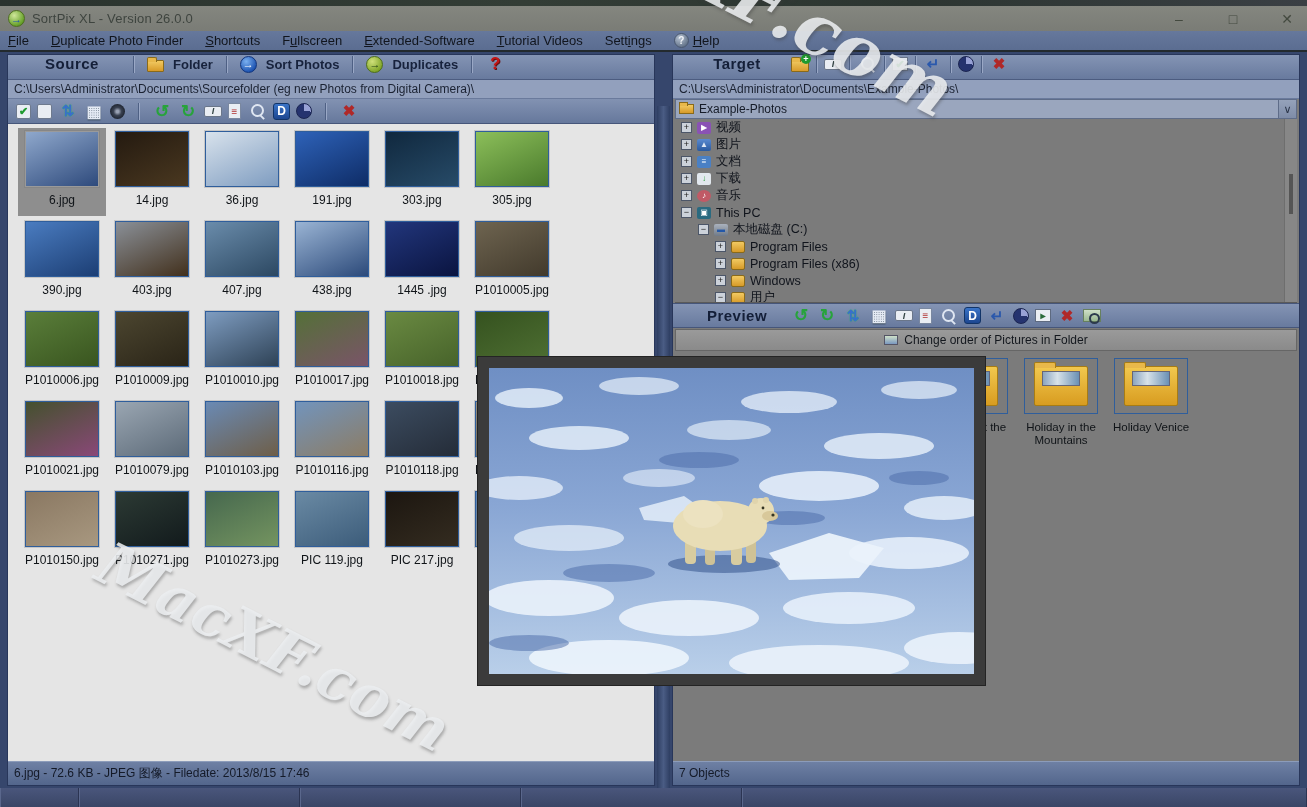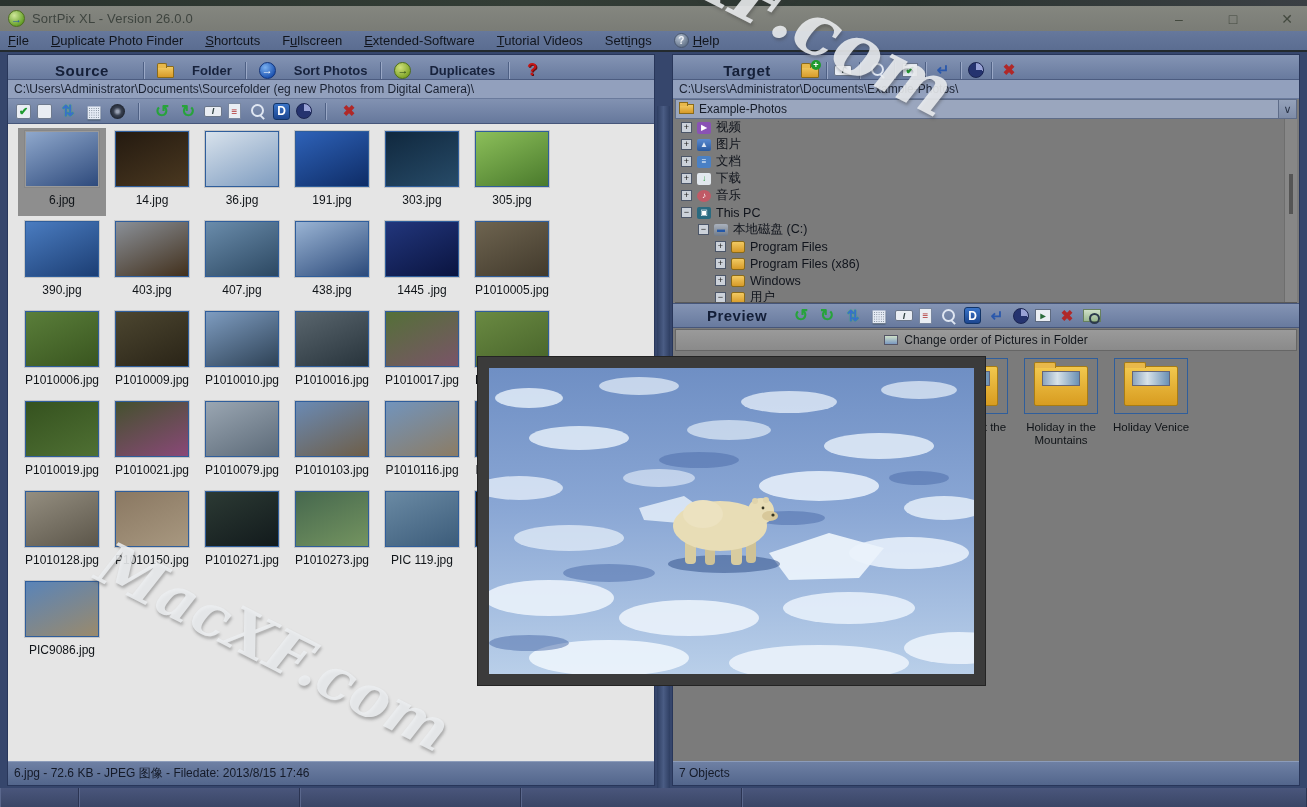--- a/index.html
+++ b/index.html
@@ -36,26 +36,26 @@
     background:#36466c; }
   .splitter { position:absolute; left:657px; top:54px; width:13px; height:732px;
     background:linear-gradient(90deg,#2e3e62,#4a5c84 50%,#2e3e62); }
 
   .panel { position:absolute; background:#7b7b7b; border:1px solid #28365a; }
   .src-panel { left:7px;  top:54px; width:648px; height:732px; }
   .tgt-panel { left:672px; top:54px; width:628px; height:732px; }
 
   
   .hdr { position:absolute; left:0; right:0; top:0; height:25px;
-    background:linear-gradient(#8494b4,#687a9e); display:flex; align-items:flex-end;
-    border-bottom:1px solid #4c5c80; padding-left:20px; }
+    background:linear-gradient(#8494b4,#687a9e); display:flex; align-items:flex-start;
+    border-bottom:1px solid #4c5c80; padding-left:10px; }
   .hdr-title { font-weight:bold; font-size:15px; color:#141f38; width:108px; text-align:center;
     letter-spacing:.5px; }
   .tb-sep { width:1px; height:17px; background:#4e6084; box-shadow:1px 0 0 #9aa8c6; margin:0 7px; }
-  .hdr-btn { display:inline-flex; align-items:center; gap:18px; cursor:pointer; padding:0 6px; }
+  .hdr-btn { display:inline-flex; align-items:center; gap:9px; cursor:pointer; padding:0 6px; }
   .hdr-btn-label { font-weight:bold; font-size:13px; color:#17223c; }
 
   
   .pathbar { position:absolute; left:0; right:0; height:19px;
     background:#92a0bd; border-bottom:1px solid #6a7a9c; color:#1b2232; font-size:12px;
     line-height:18px; padding-left:6px; white-space:nowrap; overflow:hidden; }
   .src-path { top:25px; } .tgt-path { top:25px; }
 
   
   .iconbar { position:absolute; left:0; right:0; height:25px;
@@ -363,24 +363,20 @@
           </div>
           <div class="thumb">
             <div class="timg" style="background: linear-gradient(155deg, rgb(76, 70, 48), rgb(42, 36, 23));"></div>
             <div class="tlabel">P1010009.jpg</div>
           </div>
           <div class="thumb">
             <div class="timg" style="background: linear-gradient(155deg, rgb(126, 156, 192), rgb(46, 66, 86));"></div>
             <div class="tlabel">P1010010.jpg</div>
           </div>
           <div class="thumb">
-            <div class="timg" style="background: linear-gradient(155deg, rgb(90, 102, 110), rgb(40, 52, 60));"></div>
-            <div class="tlabel">P1010016.jpg</div>
-          </div>
-          <div class="thumb">
             <div class="timg" style="background: linear-gradient(155deg, rgb(84, 112, 56), rgb(122, 84, 104));"></div>
             <div class="tlabel">P1010017.jpg</div>
           </div>
           <div class="thumb">
             <div class="timg" style="background: linear-gradient(155deg, rgb(106, 138, 66), rgb(71, 99, 42));"></div>
             <div class="tlabel">P1010018.jpg</div>
           </div>
           <div class="thumb">
             <div class="timg" style="background: linear-gradient(155deg, rgb(53, 82, 31), rgb(79, 112, 51));"></div>
             <div class="tlabel">P1010019.jpg</div>

